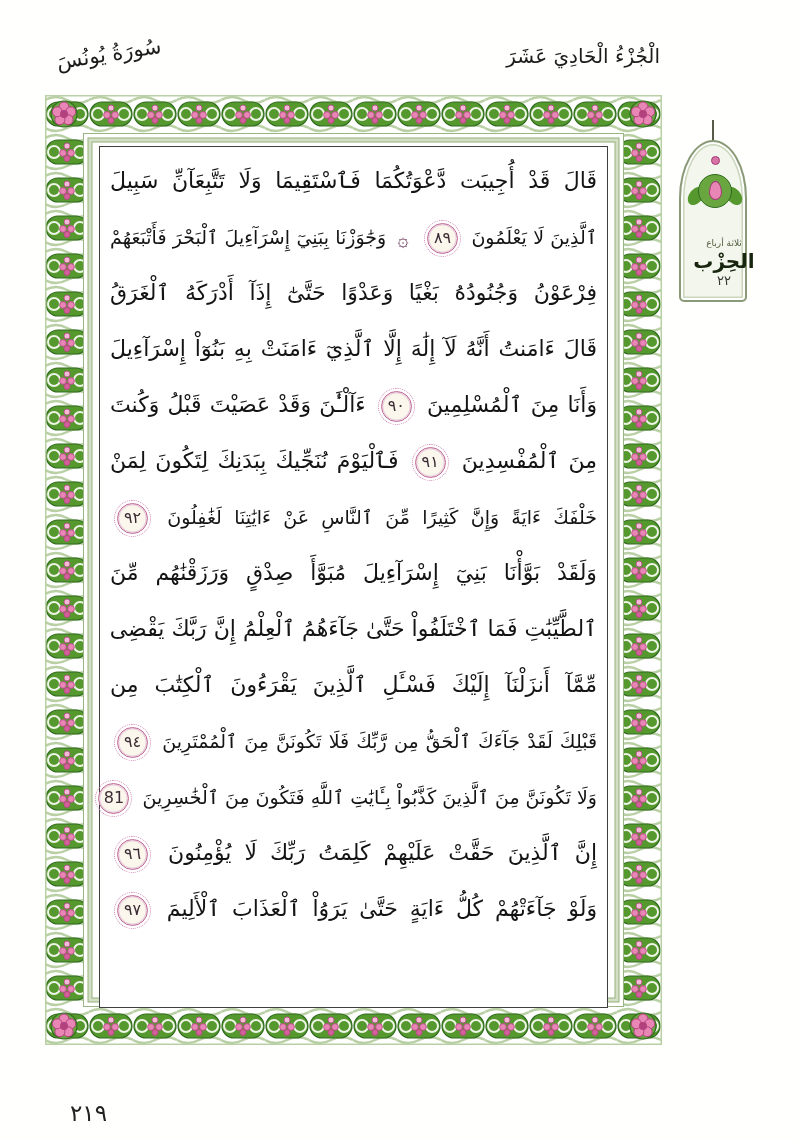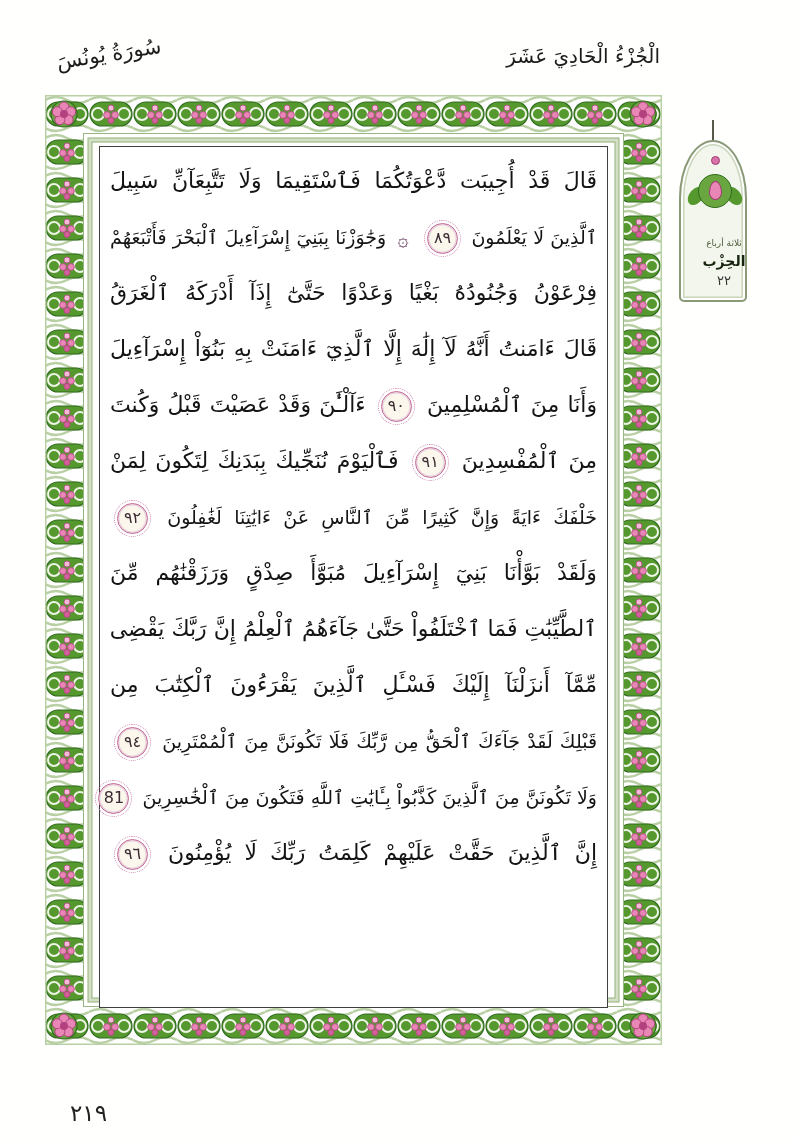--- a/index.html
+++ b/index.html
@@ -26,21 +26,21 @@
   .hizb-badge{position:absolute;left:678px;top:120px;width:70px;height:182px;}
   .badge-stem{position:absolute;left:34px;top:0;width:2px;height:22px;background:#5a5a4a;}
   .badge-dome{position:absolute;top:20px;left:1px;width:64px;height:158px;background:#f3f6ec;border:2px solid #8a9a78;border-radius:34px 34px 5px 5px / 58px 58px 5px 5px;box-shadow:inset 0 0 0 2px #ffffff, inset 0 0 0 3.5px #c9d6ba;}
   .dome-tip{position:absolute;top:14px;left:30px;width:9px;height:9px;background:#d873a8;border:1px solid #a03a74;border-radius:50%;box-sizing:border-box;}
   .orn-circle{position:absolute;top:32px;left:17px;width:34px;height:34px;border-radius:50%;background:#6aa63f;border:1px solid #2f6b1e;box-sizing:border-box;}
   .orn-leaf-l{position:absolute;top:44px;left:8px;width:14px;height:20px;background:#55982e;border-radius:60% 40% 60% 40%;transform:rotate(25deg);}
   .orn-leaf-r{position:absolute;top:44px;left:46px;width:14px;height:20px;background:#55982e;border-radius:40% 60% 40% 60%;transform:rotate(-25deg);}
   .orn-bud{position:absolute;top:39px;left:28px;width:13px;height:19px;background:#e887b5;border:1px solid #a03a74;border-radius:50% 50% 50% 50%/62% 62% 40% 40%;box-sizing:border-box;}
   .badge-text{position:absolute;bottom:12px;left:0;width:100%;text-align:center;direction:rtl;margin-left:11px;}
   .badge-quarter{display:block;font-size:9px;color:#4a5a3a;line-height:12px;}
-  .badge-hizb{display:block;font-size:14px;font-weight:bold;color:#17250f;line-height:24px;}
+  .badge-hizb{display:block;font-size:20px;font-weight:bold;color:#17250f;line-height:24px;}
   .badge-num{display:block;font-size:13px;color:#333333;line-height:15px;}
 
   
   .page-number{position:absolute;top:1100px;left:70px;width:617px;text-align:left;font-size:23px;color:#222222;}
 </style>
 </head>
 <body>
 
 <div class="page">
 
@@ -97,20 +97,21 @@
       <div class="qline"><span class="qtext">قَالَ ءَامَنتُ أَنَّهُ لَآ إِلَٰهَ إِلَّا ٱلَّذِيٓ ءَامَنَتْ بِهِ بَنُوٓاْ إِسْرَآءِيلَ</span> </div>
       <div class="qline"><span class="qtext">وَأَنَا مِنَ ٱلْمُسْلِمِينَ</span> <span class="ayah-medallion">٩٠</span> <span class="qtext">ءَآلْـَٰٔنَ وَقَدْ عَصَيْتَ قَبْلُ وَكُنتَ</span> </div>
       <div class="qline"><span class="qtext">مِنَ ٱلْمُفْسِدِينَ</span> <span class="ayah-medallion">٩١</span> <span class="qtext">فَٱلْيَوْمَ نُنَجِّيكَ بِبَدَنِكَ لِتَكُونَ لِمَنْ</span> </div>
       <div class="qline small"><span class="qtext">خَلْفَكَ ءَايَةً وَإِنَّ كَثِيرًا مِّنَ ٱلنَّاسِ عَنْ ءَايَٰتِنَا لَغَٰفِلُونَ</span> <span class="ayah-medallion">٩٢</span> </div>
       <div class="qline"><span class="qtext">وَلَقَدْ بَوَّأْنَا بَنِيٓ إِسْرَآءِيلَ مُبَوَّأَ صِدْقٍ وَرَزَقْنَٰهُم مِّنَ</span> </div>
       <div class="qline"><span class="qtext">ٱلطَّيِّبَٰتِ فَمَا ٱخْتَلَفُواْ حَتَّىٰ جَآءَهُمُ ٱلْعِلْمُ إِنَّ رَبَّكَ يَقْضِى</span> </div>
       <div class="qline"><span class="qtext">مِّمَّآ أَنزَلْنَآ إِلَيْكَ فَسْـَٔلِ ٱلَّذِينَ يَقْرَءُونَ ٱلْكِتَٰبَ مِن</span> </div>
       <div class="qline small"><span class="qtext">قَبْلِكَ لَقَدْ جَآءَكَ ٱلْحَقُّ مِن رَّبِّكَ فَلَا تَكُونَنَّ مِنَ ٱلْمُمْتَرِينَ</span> <span class="ayah-medallion">٩٤</span> </div>
       <div class="qline small"><span class="qtext">وَلَا تَكُونَنَّ مِنَ ٱلَّذِينَ كَذَّبُواْ بِـَٔايَٰتِ ٱللَّهِ فَتَكُونَ مِنَ ٱلْخَٰسِرِينَ</span> <span class="ayah-medallion">81</span> </div>
       <div class="qline"><span class="qtext">إِنَّ ٱلَّذِينَ حَقَّتْ عَلَيْهِمْ كَلِمَتُ رَبِّكَ لَا يُؤْمِنُونَ</span> <span class="ayah-medallion">٩٦</span> </div>
+      <div class="qline"><span class="qtext">وَلَوْ جَآءَتْهُمْ كُلُّ ءَايَةٍ حَتَّىٰ يَرَوُاْ ٱلْعَذَابَ ٱلْأَلِيمَ</span> <span class="ayah-medallion">٩٧</span> </div>
     </div>
 
   <div class="hizb-badge">
     <div class="badge-stem"></div>
     <div class="badge-dome">
       <div class="dome-tip"></div>
       <div class="orn-leaf-l"></div>
       <div class="orn-leaf-r"></div>
       <div class="orn-circle"></div>
       <div class="orn-bud"></div>

